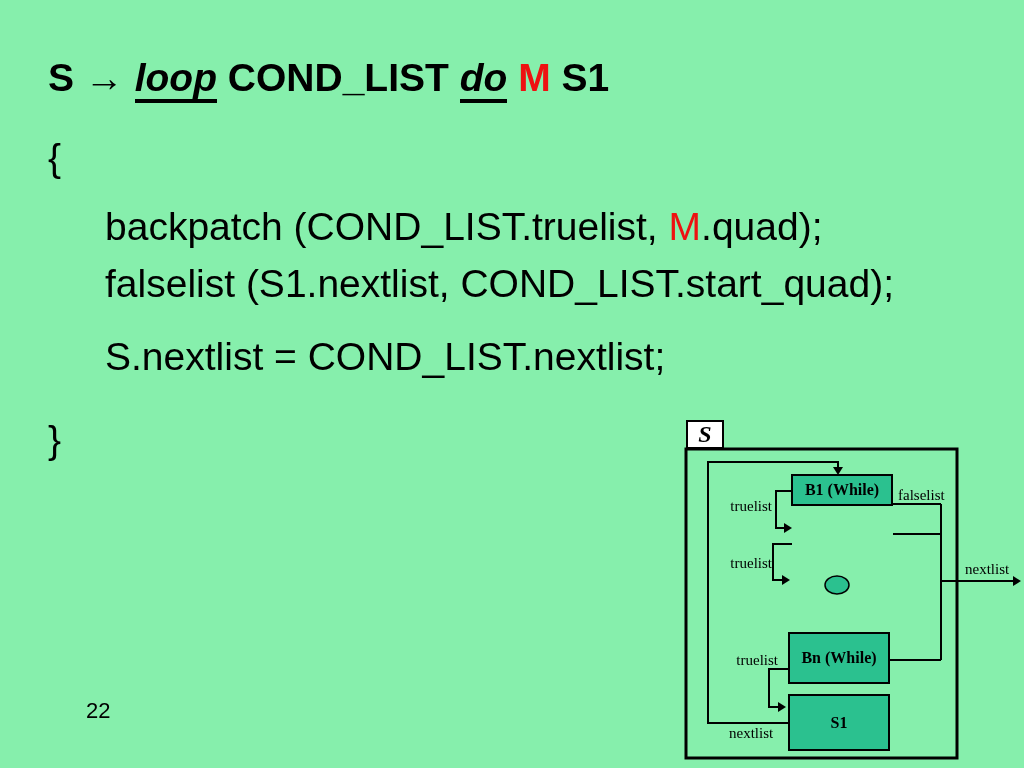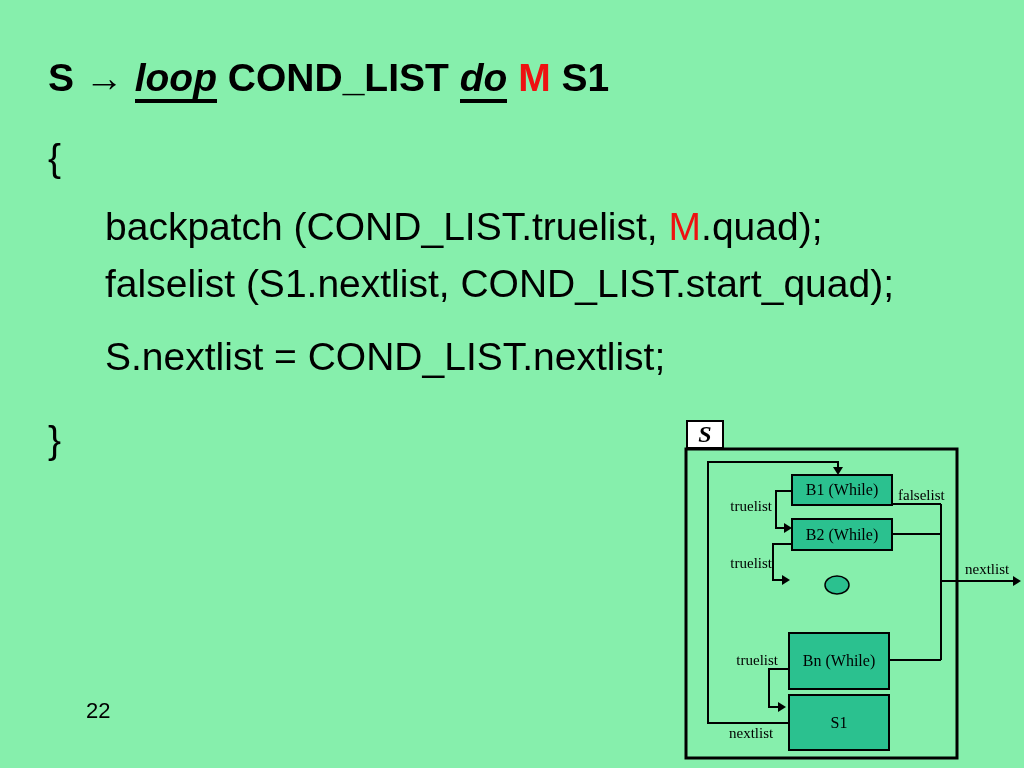--- a/index.html
+++ b/index.html
@@ -14,25 +14,25 @@
   .brace{left:48px;font-size:39px;}
   .code{left:105px;font-size:39px;}
   .pagenum{position:absolute;left:86px;top:700px;font-family:Liberation Sans, sans-serif;font-size:22px;line-height:1;}
 
   
   .diagram{position:absolute;left:680px;top:415px;width:344px;height:350px;font-family:"Liberation Serif",serif;}
   .diagram svg{position:absolute;left:0;top:0;}
   .dbox{
     position:absolute;background:var(--green,#2bc18f);border:2px solid #000;
     display:flex;align-items:center;justify-content:center;
-    font-size:16px;box-sizing:border-box;
+    font-size:16px;box-sizing:border-box;font-weight:bold;
   }
   .b1{left:111px;top:59px;width:102px;height:32px;}
   .b2{left:111px;top:103px;width:102px;height:33px;}
-  .bn{left:108px;top:217px;width:102px;height:58px;}
+  .bn{left:108px;top:217px;width:102px;height:52px;}
   .s1box{left:108px;top:279px;width:102px;height:57px;}
   .sbox{
     position:absolute;left:6px;top:5px;width:38px;height:29px;background:#fff;border:2px solid #000;
     display:flex;align-items:center;justify-content:center;box-sizing:border-box;
     font-size:24px;font-weight:bold;font-style:italic;
   }
   .dlabel{position:absolute;font-size:15px;line-height:1.1;white-space:nowrap;}
   .tl1{left:46px;top:83px;width:46px;text-align:right;}
   .tl2{left:46px;top:140px;width:46px;text-align:right;}
   .tl3{left:52px;top:237px;width:46px;text-align:right;}
@@ -100,23 +100,20 @@
       <ellipse cx="157" cy="170" rx="12" ry="9" style="fill:var(--green,#2bc18f)" stroke="#000" stroke-width="1.5"></ellipse>
     </svg>
 
     <div class="sbox">
       <span>S</span>
     </div>
 
     <div class="dbox b1">
       <span>B1 (While)</span>
     </div>
-    <div class="dbox b2">
-      <span>B2 (While)</span>
-    </div>
     <div class="dbox bn">
       <span>Bn (While)</span>
     </div>
     <div class="dbox s1box">
       <span>S1</span>
     </div>
 
     <div class="dlabel tl1">truelist</div>
     <div class="dlabel tl2">truelist</div>
     <div class="dlabel tl3">truelist</div>

